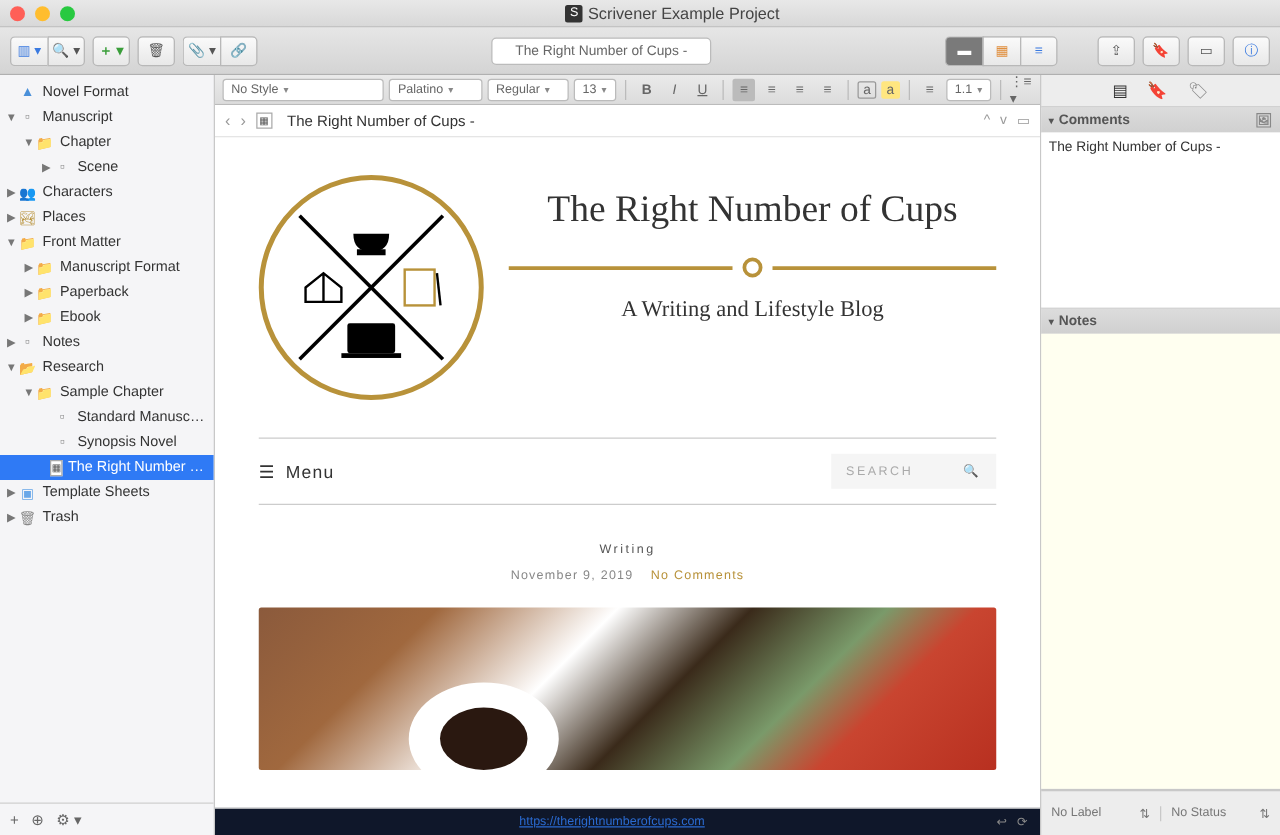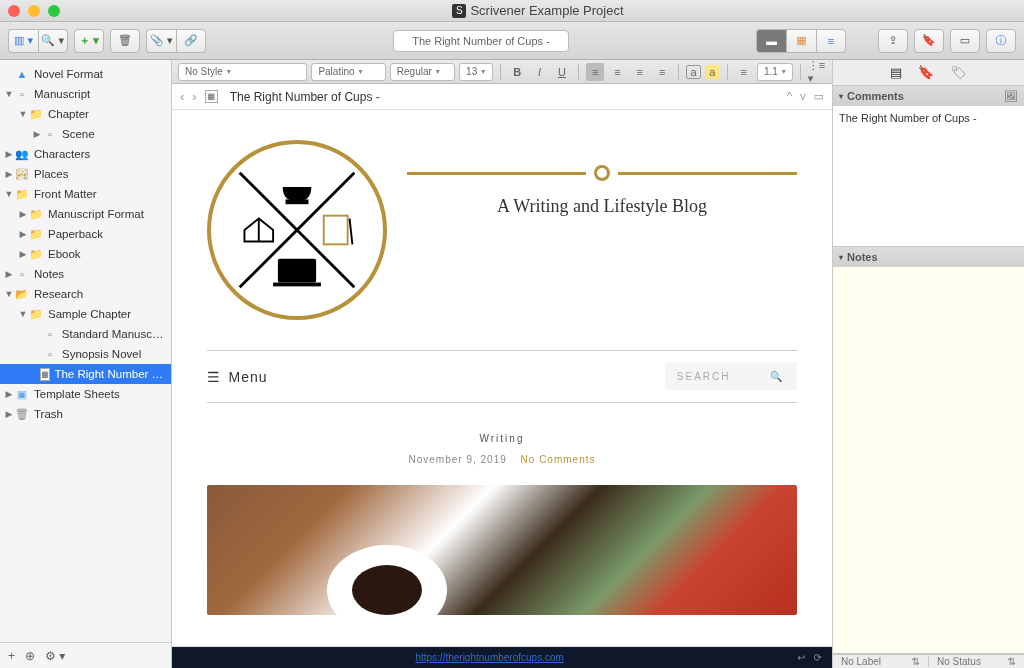--- a/index.html
+++ b/index.html
@@ -97,21 +97,21 @@
     .insp-tabs { height: 26px; border-bottom: 1px solid #c8c8c8; display: flex; align-items: center; justify-content: center; gap: 16px; color: #888; }
     .insp-tabs span { cursor: pointer; font-size: 13px; }
     .insp-tabs .active { color: #333; }
     .insp-section { border-bottom: 1px solid #c8c8c8; }
     .insp-header { height: 20px; background: linear-gradient(#dcdcdc, #d0d0d0); display: flex; align-items: center; padding: 0 6px; font-size: 11px; font-weight: bold; color: #555; gap: 4px; }
     .insp-header::before { content: "▾"; font-size: 8px; }
     .insp-header-icon { margin-left: auto; font-size: 11px; color: #888; }
     .synopsis-body { background: #fff; min-height: 140px; padding: 6px; font-size: 11px; }
     .notes-body { background: #fffff0; flex: 1; }
     .insp-flex { flex: 1; display: flex; flex-direction: column; }
-    .insp-footer { height: 14px; border-top: 1px solid #c8c8c8; display: flex; align-items: center; font-size: 10px; color: #777; }
+    .insp-footer { height: 36px; border-top: 1px solid #c8c8c8; display: flex; align-items: center; font-size: 10px; color: #777; }
     .insp-footer-cell { flex: 1; padding: 0 8px; display: flex; justify-content: space-between; align-items: center; }
     .insp-footer-cell:first-child { border-right: 1px solid #c8c8c8; }
   </style>
 </head>
 <body>
 
 <div class="titlebar">
   <div class="traffic-lights">
     <div class="tl tl-close"></div>
     <div class="tl tl-min"></div>
@@ -298,20 +298,21 @@
               <path d="M 75 45 Q 75 60 90 60 Q 105 60 105 45 Z" fill="#000"></path>
               <rect x="78" y="58" width="24" height="5" fill="#000"></rect>
               <path d="M 35 90 L 50 78 L 65 90 L 65 102 L 35 102 Z M 50 78 L 50 102" fill="none" stroke="#000" stroke-width="2"></path>
               <rect x="118" y="75" width="25" height="30" fill="none" stroke="#b8923a" stroke-width="2"></rect>
               <line x1="145" y1="78" x2="148" y2="105" stroke="#000" stroke-width="2"></line>
               <rect x="70" y="120" width="40" height="25" rx="2" fill="#000"></rect>
               <rect x="65" y="145" width="50" height="4" fill="#000"></rect>
             </svg>
           </div>
           <div class="blog-title-wrap">
+            <div class="blog-title">The Right Number of Cups</div>
             <div class="blog-divider">
               <div class="blog-divider-line"></div>
               <div class="blog-divider-circ"></div>
               <div class="blog-divider-line"></div>
             </div>
             <div class="blog-subtitle">A Writing and Lifestyle Blog</div>
           </div>
         </div>
         <div class="menu-bar">
           <div class="menu-label">

